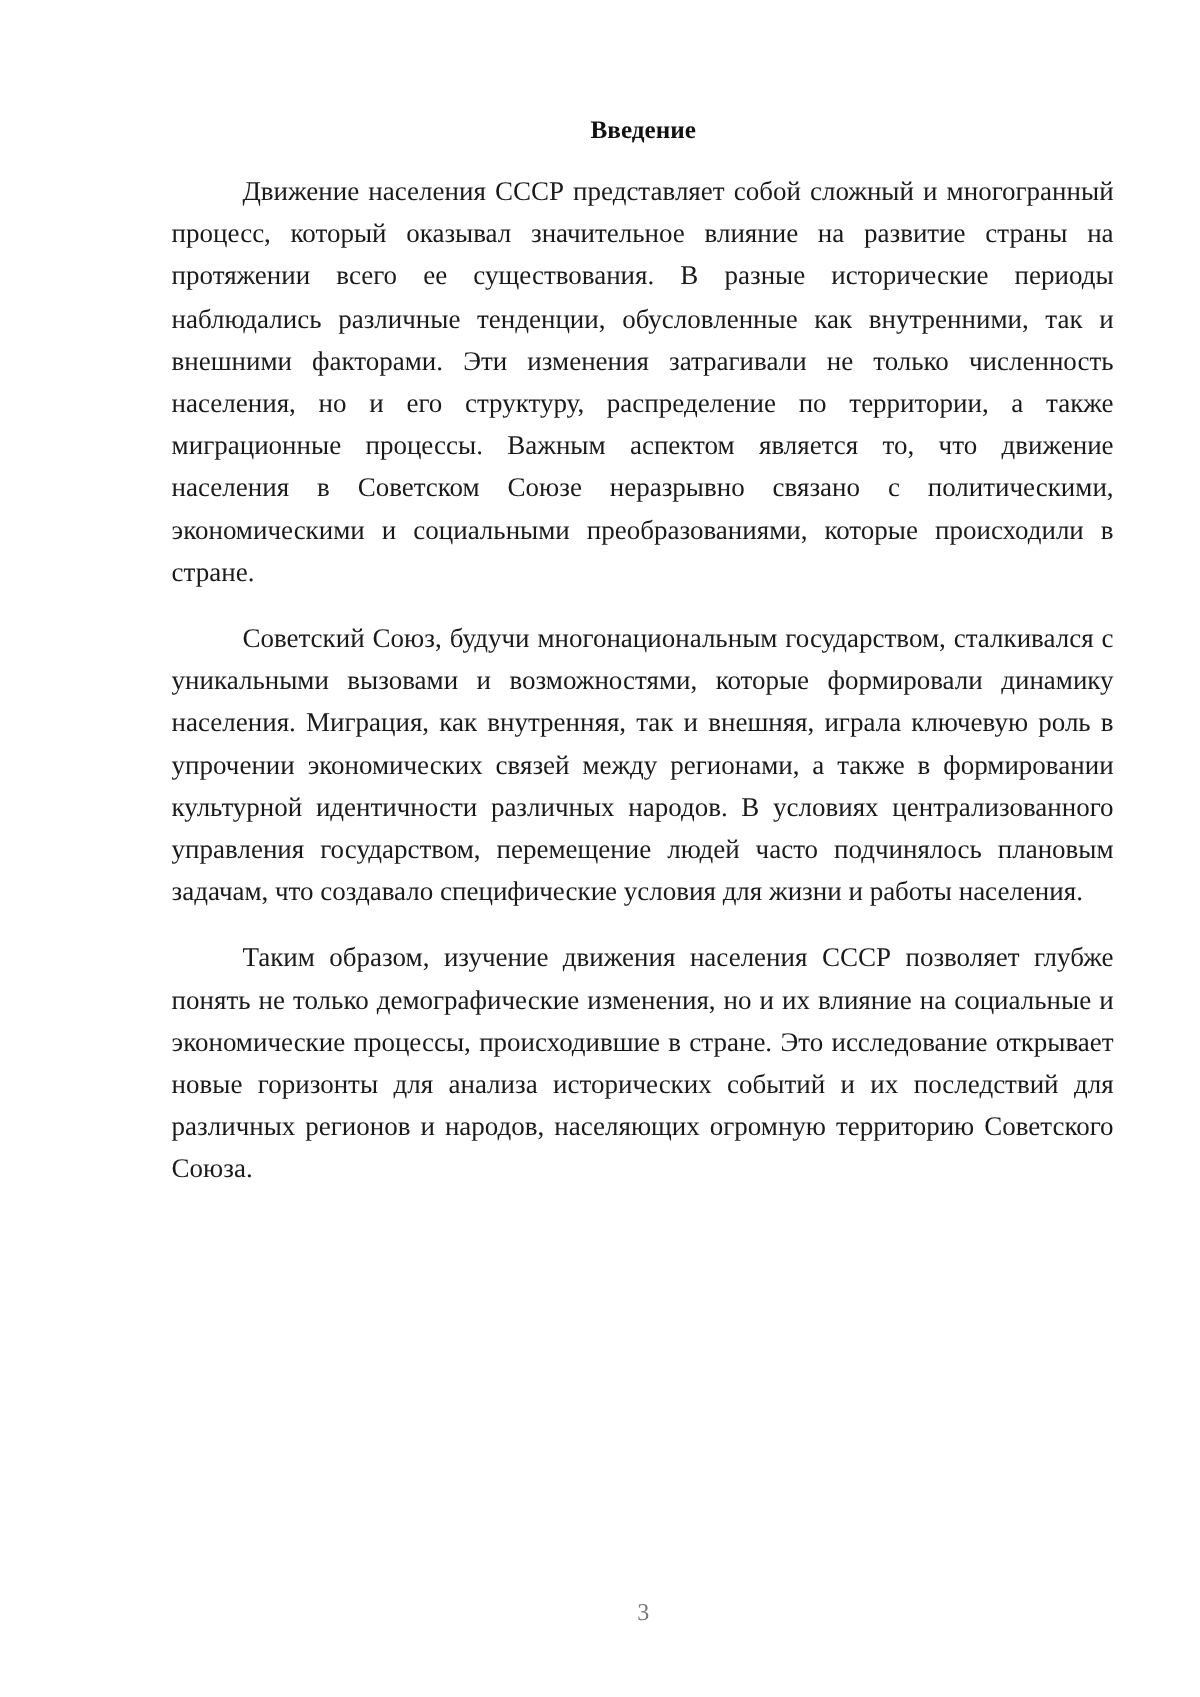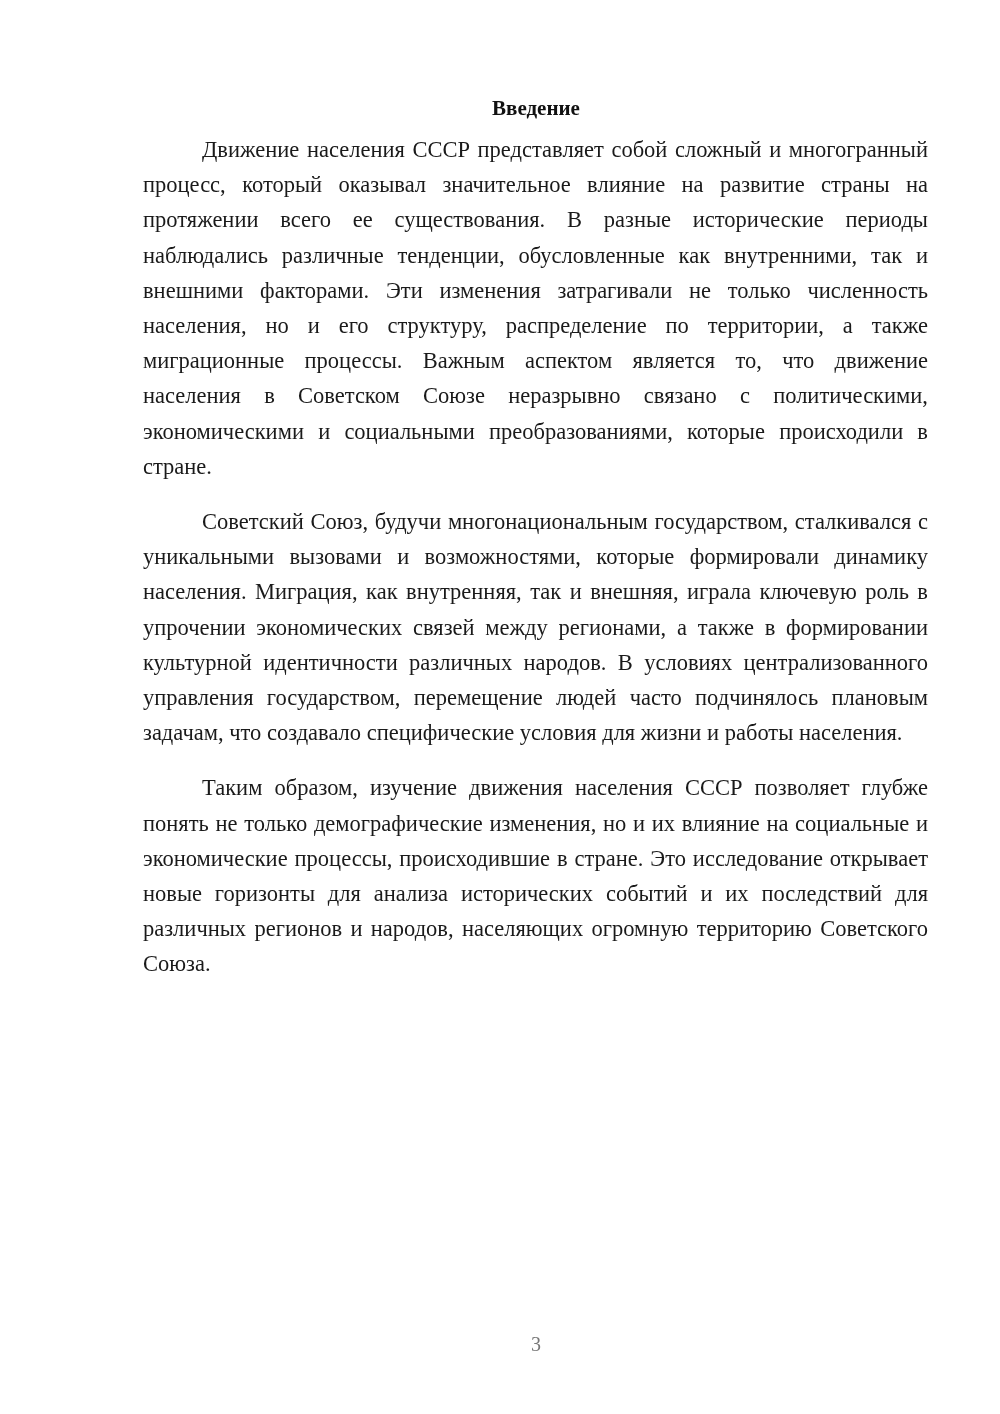--- a/index.html
+++ b/index.html
@@ -18,19 +18,19 @@
   .page-number {
     position: absolute; top: 1333px; left: 0; width: 1072px; text-align: center;
     font-family: "Liberation Serif", serif; font-size: 20px; color: #777;
   }
 </style>
 </head>
 <body>
 
 <div class="page">
   <div class="title">Введение</div>
-  <div class="body-text" style="top:132px;">
+  <div class="body-text" style="top:142px;">
     <p>Движение населения СССР представляет собой сложный и многогранный процесс, который оказывал значительное влияние на развитие страны на протяжении всего ее существования. В разные исторические периоды наблюдались различные тенденции, обусловленные как внутренними, так и внешними факторами. Эти изменения затрагивали не только численность населения, но и его структуру, распределение по территории, а также миграционные процессы. Важным аспектом является то, что движение населения в Советском Союзе неразрывно связано с политическими, экономическими и социальными преобразованиями, которые происходили в стране.</p>
     <p>Советский Союз, будучи многонациональным государством, сталкивался с уникальными вызовами и возможностями, которые формировали динамику населения. Миграция, как внутренняя, так и внешняя, играла ключевую роль в упрочении экономических связей между регионами, а также в формировании культурной идентичности различных народов. В условиях централизованного управления государством, перемещение людей часто подчинялось плановым задачам, что создавало специфические условия для жизни и работы населения.</p>
     <p>Таким образом, изучение движения населения СССР позволяет глубже понять не только демографические изменения, но и их влияние на социальные и экономические процессы, происходившие в стране. Это исследование открывает новые горизонты для анализа исторических событий и их последствий для различных регионов и народов, населяющих огромную территорию Советского Союза.</p>
   </div>
   <div class="page-number">3</div>
 </div>
 
 </body></html>

